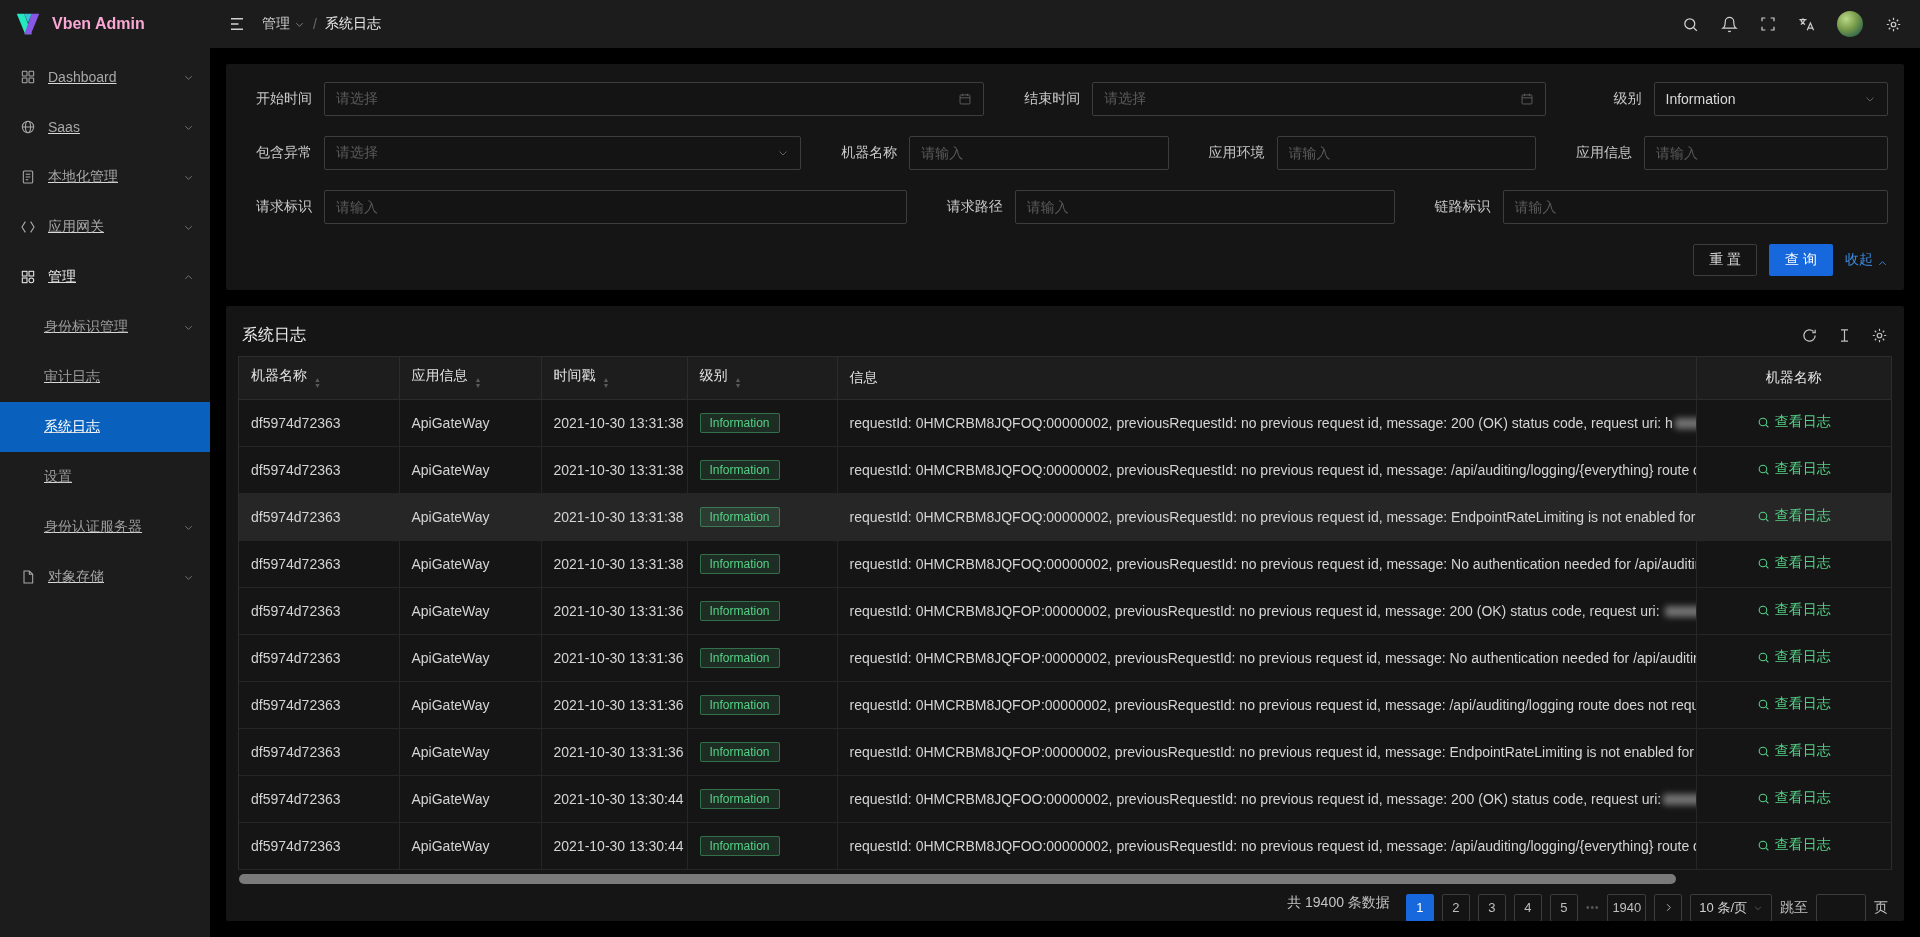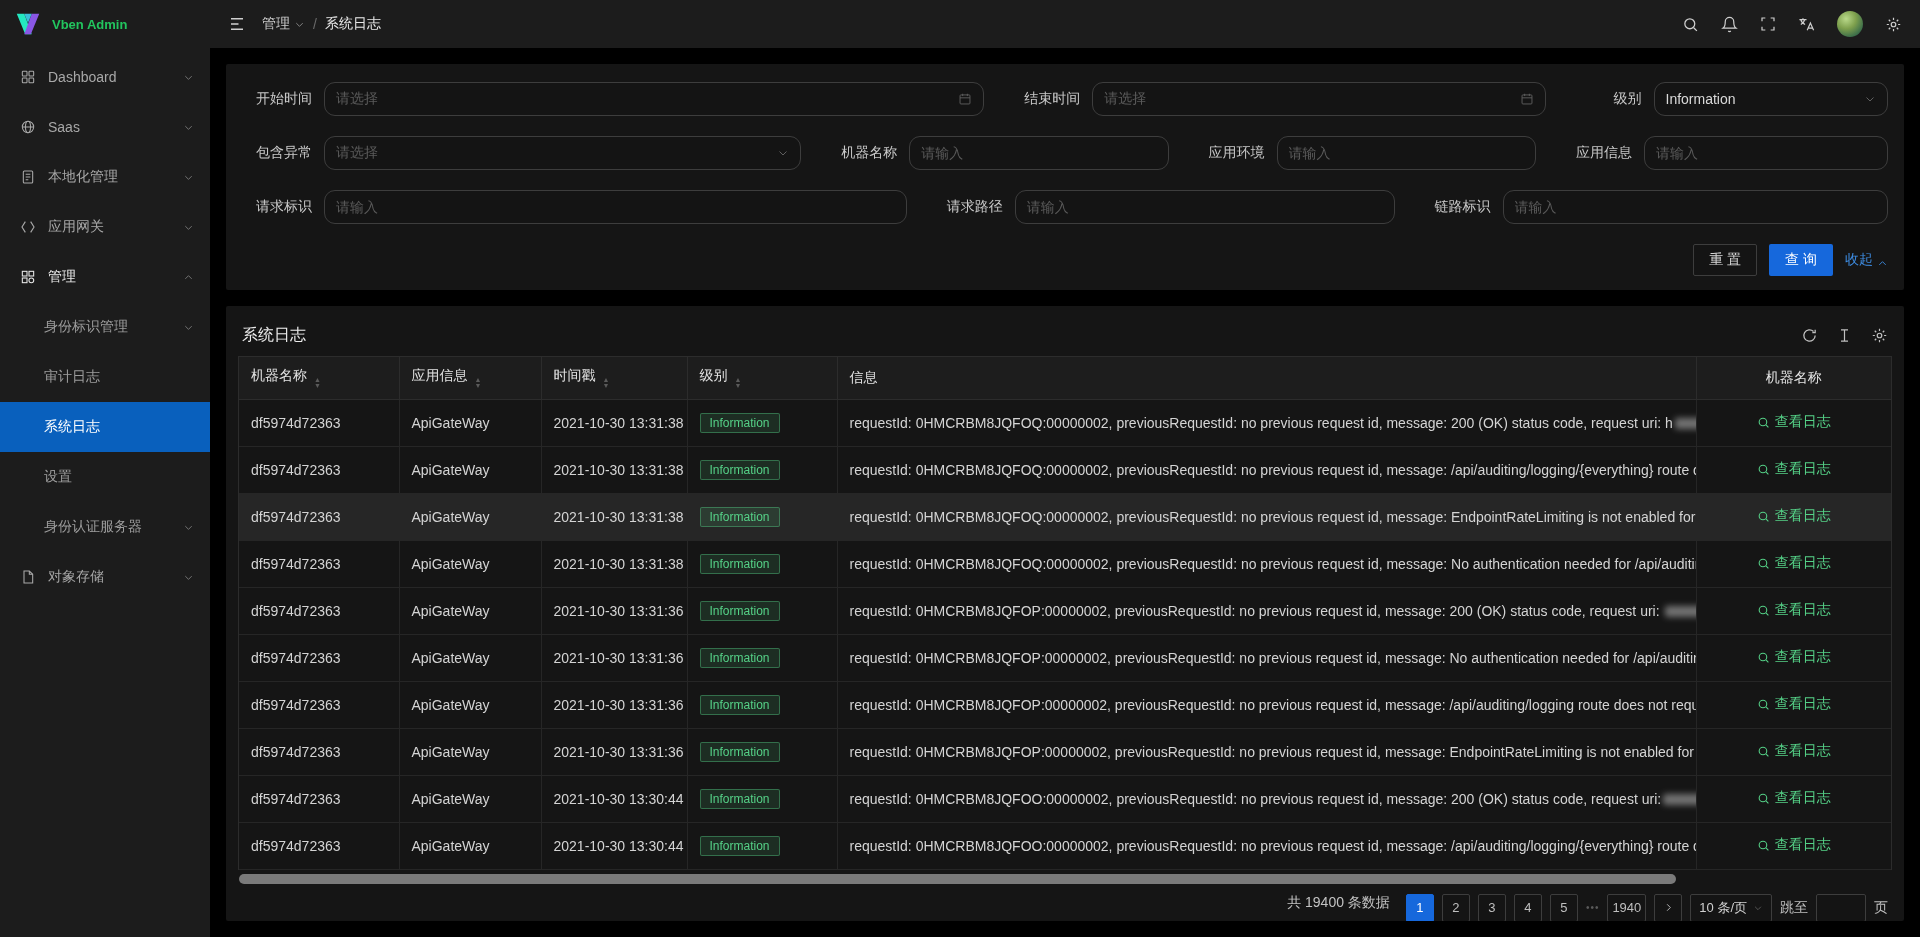--- a/index.html
+++ b/index.html
@@ -3,22 +3,22 @@
 <meta charset="utf-8">
 <style>
   * { margin:0; padding:0; box-sizing:border-box; }
   html,body { width:1920px; height:937px; overflow:hidden; background:#000;
     font-family:"Liberation Sans","DejaVu Sans",sans-serif; font-size:14px; color:#d9d9d9; }
   .app { display:flex; width:100%; height:100%; }
 
   
   .sidebar { width:210px; flex-shrink:0; background:#1c1c1c; display:flex; flex-direction:column; }
   .logo { height:48px; display:flex; align-items:center; gap:9px; padding:0 13px; cursor:pointer; }
-  .logo-title { color:#22c55e; font-size:13px; font-weight:bold; white-space:nowrap; }
-  .menu { flex:1; overflow:hidden; padding-top:4px; }
+  .logo-title { color:#f9a8d4; font-size:16px; font-weight:bold; white-space:nowrap; }
+  .menu { flex:1; overflow:hidden; padding-top:4px;text-decoration:underline; }
   .menu-item { height:50px; display:flex; align-items:center; padding:0 16px 0 20px; color:#a8a8a8; cursor:pointer; }
   .menu-item.expanded { color:#e8e8e8; }
   .mi-icon { width:18px; margin-right:10px; display:flex; align-items:center; }
   .mi-label { flex:1; font-size:14px; white-space:nowrap; overflow:hidden; }
   .mi-chevron { display:flex; color:#7a7a7a; }
   .mi-chevron.up { transform:rotate(180deg); }
   .sub-item { height:50px; display:flex; align-items:center; padding:0 16px 0 44px; color:#9c9c9c; cursor:pointer; }
   .sub-item.active { background:var(--sidebar-active-blue,#0960bd); color:#fff; }
 
   
@@ -37,21 +37,21 @@
 
   
   .content { flex:1; padding:16px; display:flex; flex-direction:column; gap:16px; overflow:hidden; }
   .panel { background:#151515; border-radius:2px; }
 
   
   .filter-panel { padding:18px 16px 14px; }
   .frow { display:flex; gap:26px; margin-bottom:20px; }
   .field { display:flex; align-items:center; min-width:0; }
   .field label { width:82px; flex-shrink:0; text-align:right; padding-right:12px; color:#c9c9c9; white-space:nowrap; }
-  .control { flex:1; height:34px; background:#141414; border:1px solid #3d3d3d; border-radius:11px;
+  .control { flex:1; height:34px; background:#141414; border:1px solid #3d3d3d; border-radius:2px;
     display:flex; align-items:center; padding:0 11px; gap:8px; min-width:0; cursor:pointer; }
   .control input { flex:1; min-width:0; background:transparent; border:none; outline:none; color:#ffffff; font:inherit; }
   .control input::placeholder { color:#5a5a5a; }
   .ph { flex:1; color:#5a5a5a; white-space:nowrap; overflow:hidden; }
   .val { flex:1; color:#d9d9d9; white-space:nowrap; overflow:hidden; }
   .ctl-icon { color:#5f5f5f; display:flex; flex-shrink:0; }
   .factions { display:flex; justify-content:flex-end; align-items:center; gap:12px; }
   .btn { height:32px; padding:0 15px; border-radius:2px; font-size:14px; cursor:pointer; border:1px solid transparent; white-space:nowrap; }
   .btn-default { background:#141414; border-color:#3d3d3d; color:#d9d9d9; }
   .btn-primary { background:var(--accent-blue,#1668dc); color:#fff; }

